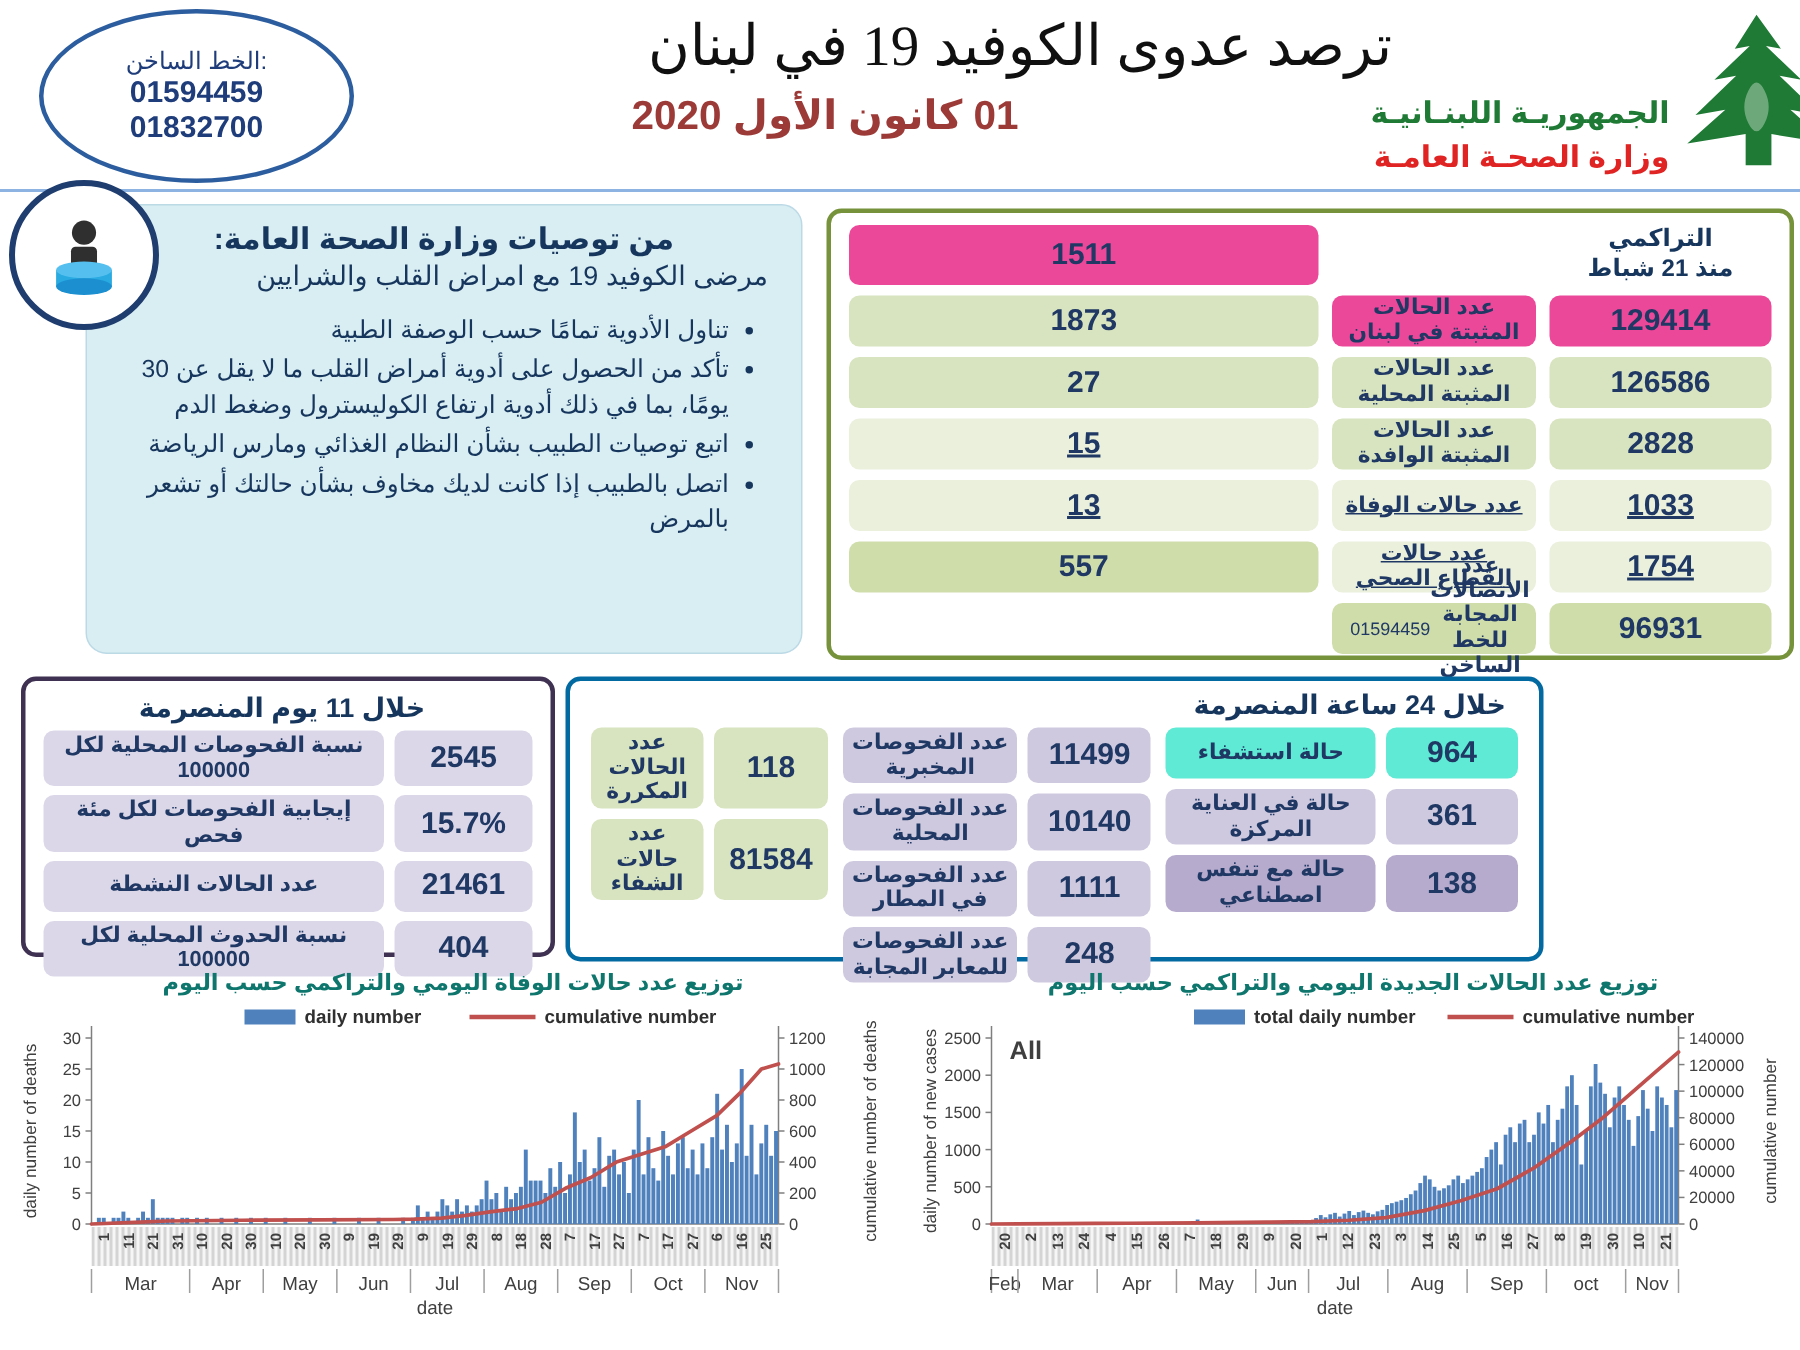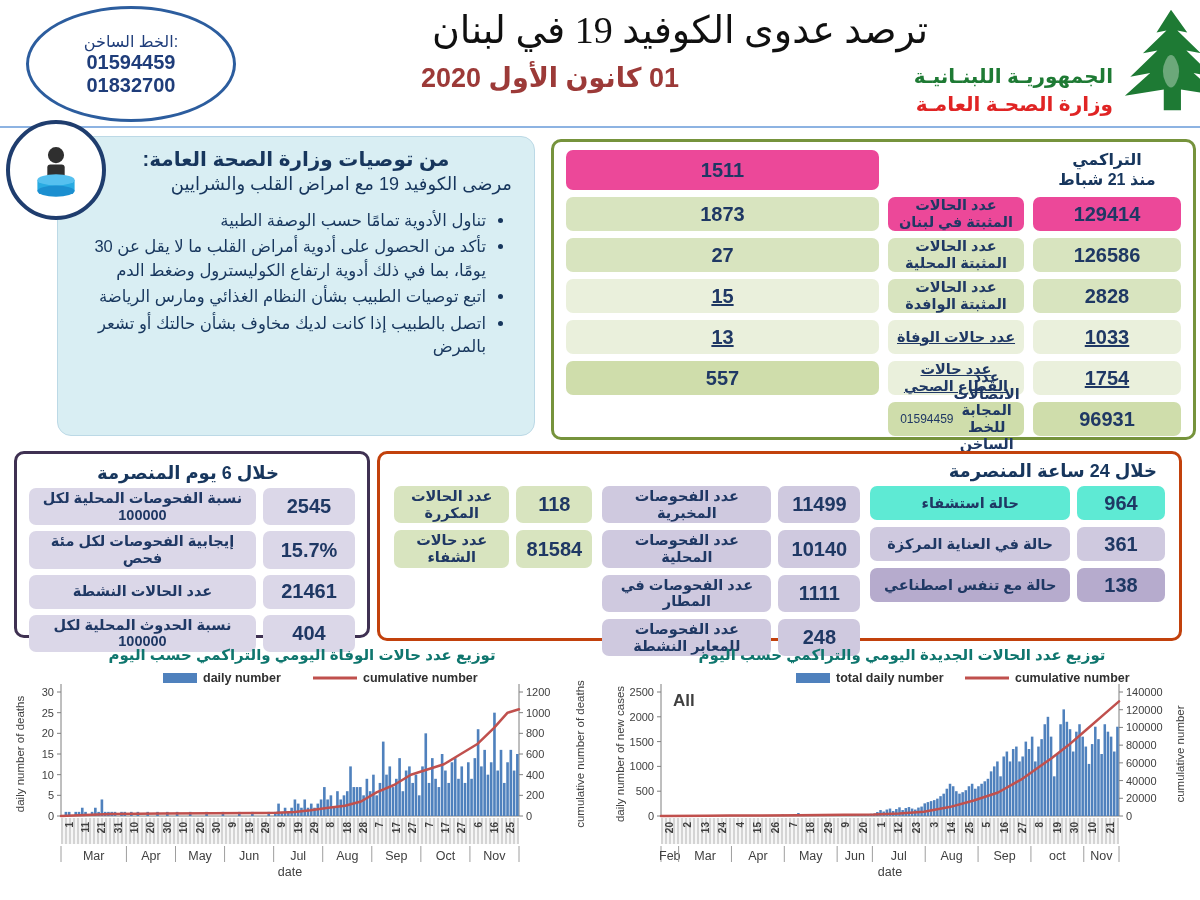--- a/index.html
+++ b/index.html
@@ -44,21 +44,21 @@
   .sub-num{font-size:12px;font-weight:400;text-align:left;width:100%;padding-left:8px;line-height:1;}
   .lab-col{flex-direction:row;}
   
   .box14{position:absolute;left:14px;top:451px;width:356px;height:187px;border:3px solid #3f3152;border-radius:10px;
          background:#fff;direction:rtl;box-sizing:border-box;padding:6px 12px;}
   .box14-title,.box24-title{font-size:18px;font-weight:700;color:#17365d;padding:2px 8px 4px 0;}
   .box14-title{text-align:center;}
   .row-pair{display:flex;gap:7px;margin-bottom:6px;}
   .row-pair .val{width:92px;flex:0 0 auto;}
   .row-pair .lab{flex:1;}
-  .box24{position:absolute;left:377px;top:451px;width:805px;height:190px;border:3px solid #c2410c;border-radius:10px;
+  .box24{position:absolute;left:377px;top:451px;width:652px;height:190px;border:3px solid #0369a1;border-radius:10px;
          background:#fff;direction:rtl;box-sizing:border-box;padding:4px 14px;}
   .box24-content{display:flex;gap:10px;align-items:flex-start;}
   .grp{display:flex;flex-direction:column;}
   .grp .row-pair{margin-bottom:7px;}
   .grp-cases{width:306px;} .grp-cases .val{width:88px;}
   .grp-tests{width:268px;} .grp-tests .val{width:82px;}
   .grp-green{width:206px;} .grp-green .val{width:76px;}
   
   .chart{position:absolute;height:252px;}
   #chart-deaths{left:10px;top:646px;width:584px;}
@@ -142,21 +142,21 @@
 
     <div class="pill val g-med">557</div>
     <div class="pill val g-med">96931</div>
     <div class="pill lab g-med lab-col">
       <span>عدد الاتصالات المجابة  للخط الساخن «كوفيد»</span>
       <span class="sub-num">01594459</span>
     </div>
   </div>
 
   <div class="box14">
-    <div class="box14-title">خلال 6 يوم المنصرمة</div>
+    <div class="box14-title">خلال 11 يوم المنصرمة</div>
     <div class="row-pair">
       <div class="pill val p-row">2545</div>
       <div class="pill lab p-row">نسبة الفحوصات  المحلية لكل 100000</div>
     </div>
     <div class="row-pair">
       <div class="pill val p-row">15.7%</div>
       <div class="pill lab p-row">إيجابية الفحوصات لكل مئة فحص</div>
     </div>
     <div class="row-pair">
       <div class="pill val p-row">21461</div>
@@ -193,21 +193,21 @@
         <div class="row-pair">
             <div class="pill val p-med">10140</div>
             <div class="pill lab p-med">عدد الفحوصات المحلية</div>
           </div>
         <div class="row-pair">
             <div class="pill val p-med">1111</div>
             <div class="pill lab p-med">عدد الفحوصات في المطار</div>
           </div>
         <div class="row-pair">
             <div class="pill val p-med">248</div>
-            <div class="pill lab p-med">عدد الفحوصات للمعابر النشطة</div>
+            <div class="pill lab p-med">عدد الفحوصات للمعابر المجابة</div>
           </div>
       </div>
       <div class="grp grp-green">
         <div class="row-pair">
             <div class="pill val g-light">118</div>
             <div class="pill lab g-light">عدد الحالات المكررة</div>
           </div>
         <div class="row-pair">
             <div class="pill val g-light">81584</div>
             <div class="pill lab g-light">عدد حالات الشفاء</div>

